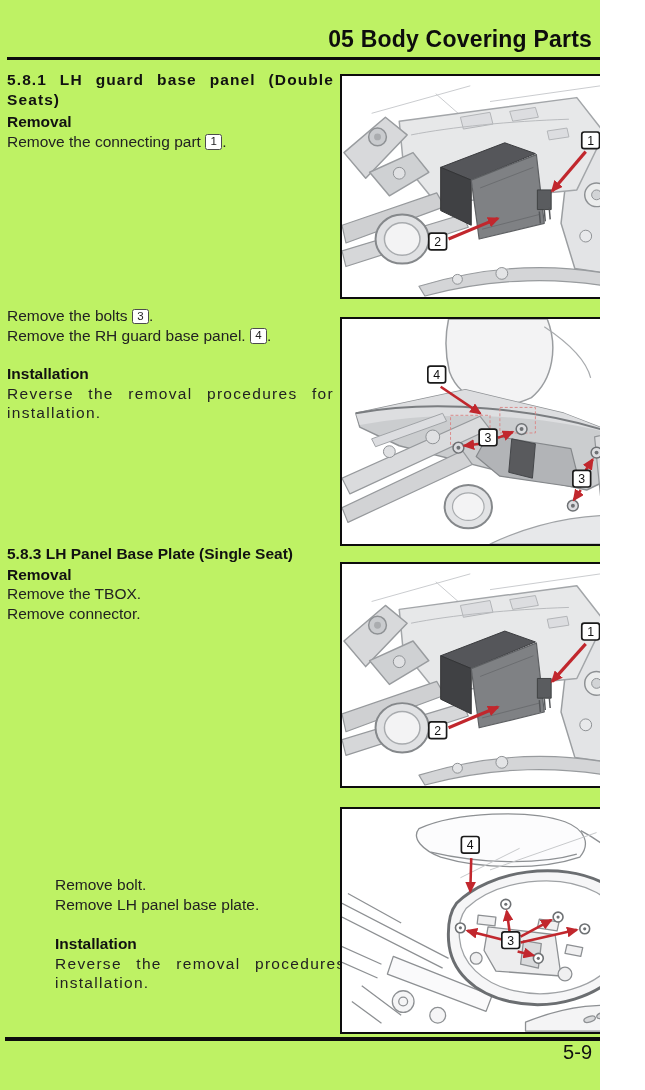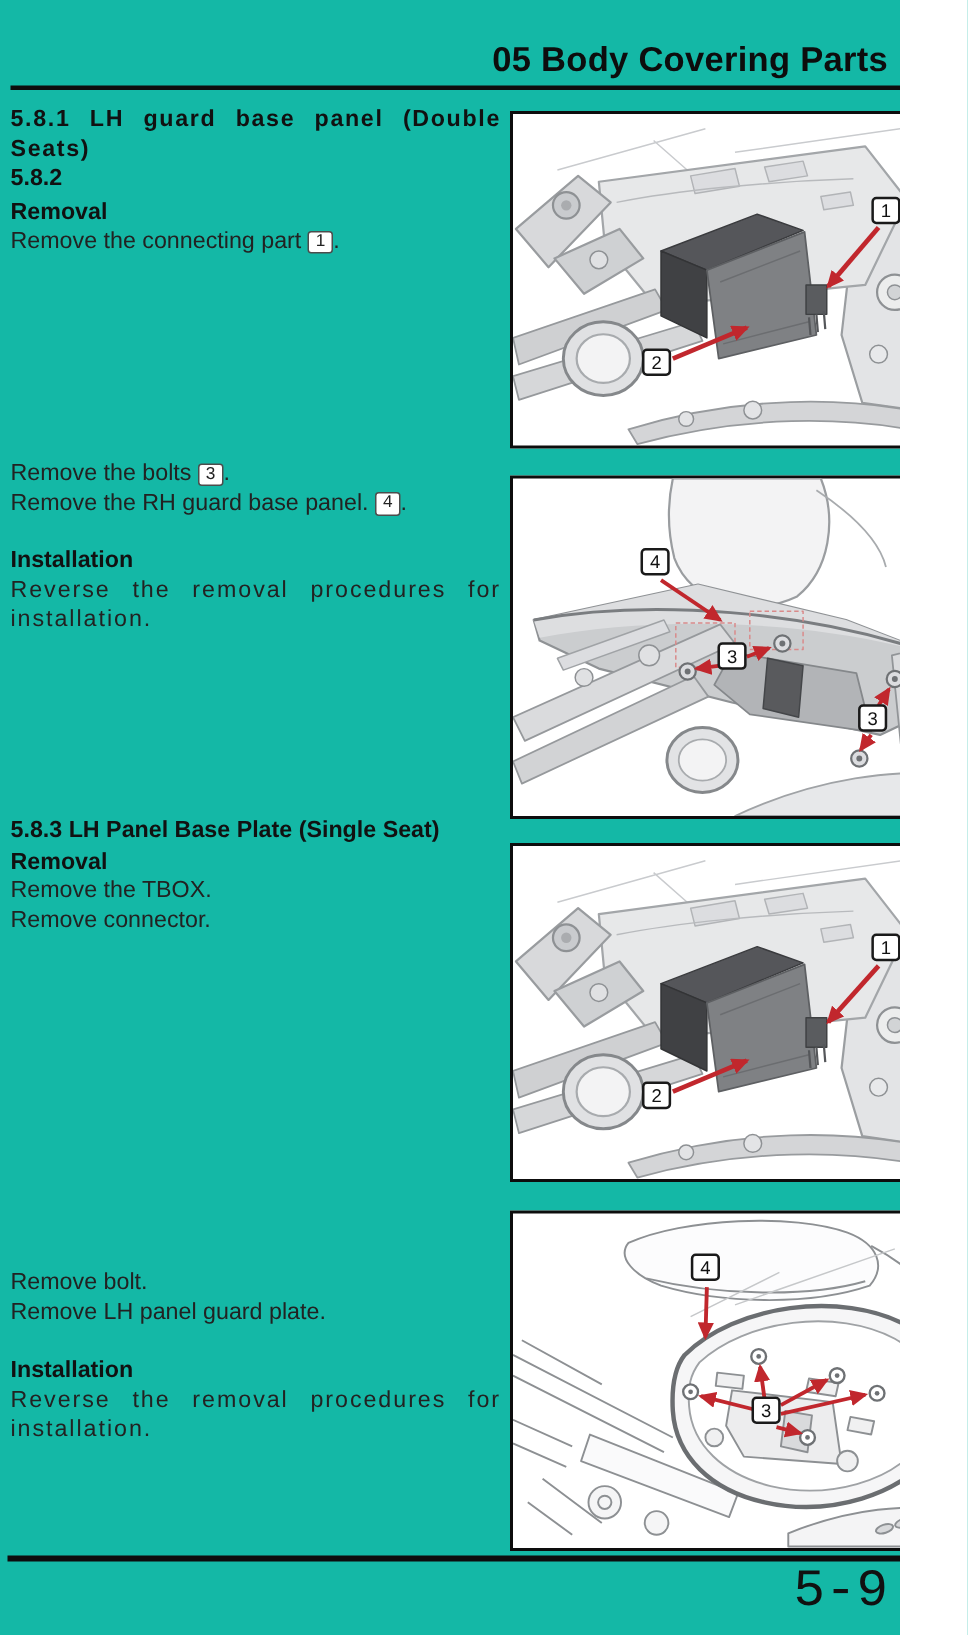--- a/index.html
+++ b/index.html
@@ -1,16 +1,16 @@
 <!DOCTYPE html>
 <html><head>
 <meta charset="utf-8">
 <style>
   html,body{margin:0;padding:0;background:#fff;}
-  .page{position:relative;width:600px;height:1090px;background:#14b8a6;
+  .page{position:relative;width:600px;height:1090px;background:#bef264;
         font-family:"Liberation Sans",sans-serif;color:#1e1e1e;overflow:hidden;}
   h1,h2,h3,p{margin:0;padding:0;}
 
   .hdr-title{position:absolute;top:26px;right:8px;font-size:23px;font-weight:700;
              letter-spacing:.2px;color:#0d0d0d;white-space:nowrap;}
   .hdr-rule{position:absolute;top:57px;left:7px;width:631px;height:3px;background:#0d0d0d;}
 
   .t-block{position:absolute;left:7px;width:327px;}
   .h-main{font-size:17.5px;font-weight:700;line-height:22px;letter-spacing:.2px;margin-bottom:2px;color:#111;}
   .h-sub{font-size:15.5px;font-weight:700;line-height:19.5px;color:#111;}
@@ -27,55 +27,54 @@
 
   .fig{position:absolute;left:340px;width:300px;border:2px solid #0d0d0d;background:#fff;box-sizing:border-box;}
   .fig svg{display:block;width:100%;height:100%;}
   #fig1{top:74px;height:225px;}
   #fig2{top:317px;height:229px;}
   #fig3{top:562px;height:226px;}
   #fig4{top:807px;height:227px;}
   .callout-text{font-family:"Liberation Sans",sans-serif;font-size:12.5px;fill:#111;}
 
   .ftr-rule{position:absolute;top:1037px;left:5px;width:635px;height:3.5px;background:#0d0d0d;}
-  .ftr-page{position:absolute;top:1041px;right:8px;font-size:35px;color:#111;font-family:Liberation Mono, monospace;}
+  .ftr-page{position:absolute;top:1041px;right:8px;font-size:20px;color:#111;}
 </style>
 </head>
 <body>
 
 <div class="page">
 
   <div class="hdr-title">05 Body Covering Parts</div>
   <div class="hdr-rule"></div>
 
   <div class="t-block" style="top:70px;">
     <h2 class="h-sub-justify">5.8.1 LH guard base panel (Double Seats)</h2>
-    <h2 class="h-sub">5.8.2</h2>
     <h3 class="h-label">Removal</h3>
     <p class="step"><span>Remove the connecting part </span><span class="refbox">1</span><span>.</span></p>
   </div>
 
   <div class="t-block" style="top:306px;">
     <p class="step"><span>Remove the bolts </span><span class="refbox">3</span><span>.</span></p>
     <p class="step"><span>Remove the RH guard base panel. </span><span class="refbox">4</span><span>.</span></p>
     <div class="gap1"></div>
     <h3 class="h-label">Installation</h3>
     <p class="just">Reverse the removal procedures for installation.</p>
   </div>
 
   <div class="t-block" style="top:544px;">
     <h2 class="h-sub">5.8.3 LH Panel Base Plate (Single Seat)</h2>
     <h3 class="h-label" style="margin-top:1px;">Removal</h3>
     <p class="step">Remove the TBOX.</p>
     <p class="step">Remove connector.</p>
   </div>
 
-  <div class="t-block" style="top:845px;">
+  <div class="t-block" style="top:875px;margin-left:48px;">
     <p class="step">Remove bolt.</p>
-    <p class="step">Remove LH panel guard plate.</p>
+    <p class="step">Remove LH panel base plate.</p>
     <div class="gap2"></div>
     <h3 class="h-label">Installation</h3>
     <p class="just">Reverse the removal procedures for installation.</p>
   </div>
 
   <div class="fig" id="fig1">
     <svg viewBox="0 0 300 225" preserveAspectRatio="none">
       <defs>
         <marker id="ah-f1" markerUnits="userSpaceOnUse" markerWidth="12" markerHeight="11" refX="10" refY="5.5" orient="auto">
           <path d="M0,0 L12,5.5 L0,11 Z" fill="#c1272d"></path>

